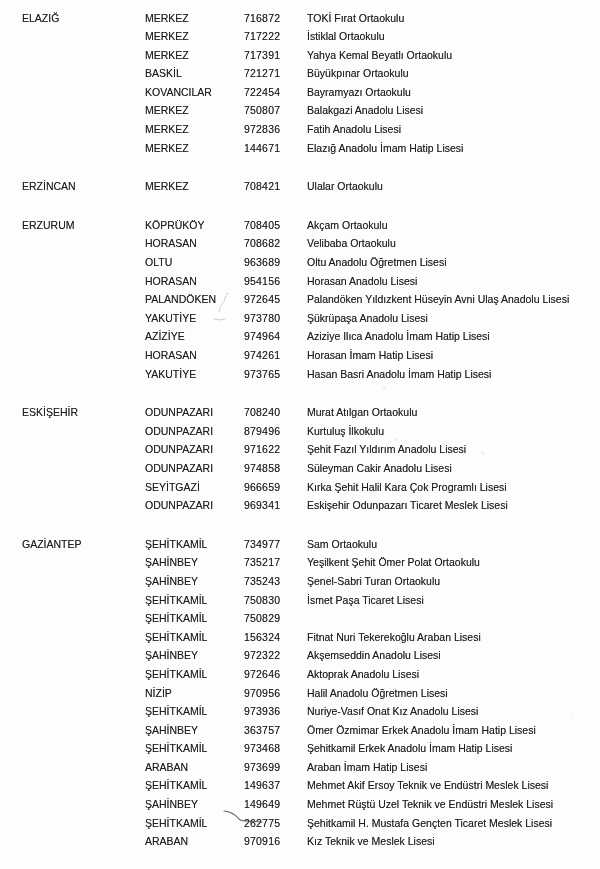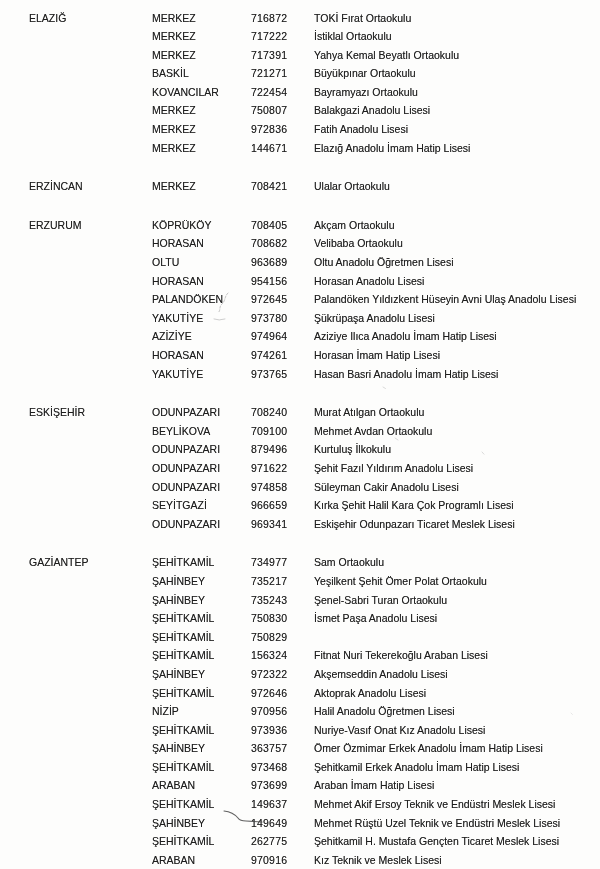--- a/index.html
+++ b/index.html
@@ -6,21 +6,21 @@
   .page{
     position:relative;
     width:600px;height:869px;
     background:#fdfdfc;
     overflow:hidden;
     font-family:"Liberation Sans","DejaVu Sans",sans-serif;
     font-size:10.5px;
     color:#1e1e1e;
   }
   .table{padding-top:8.5px;}
-  .section{margin-bottom:20px;padding-left:7px;}
+  .section{margin-bottom:20px;}
   .row{
     display:grid;
     grid-template-columns:123px 99px 63px auto;
     padding-left:22px;
     height:18.6px;
     line-height:18.6px;
     white-space:nowrap;
   }
   .cell{
     overflow:visible;
@@ -150,26 +150,20 @@
       </div>
       <div class="section">
         <div class="row">
           <div class="cell province">ESKİŞEHİR</div>
           <div class="cell district">ODUNPAZARI</div>
           <div class="cell code">708240</div>
           <div class="cell school">Murat Atılgan Ortaokulu</div>
         </div>
         <div class="row">
           <div class="cell province"></div>
-          <div class="cell district">BEYLİKOVA</div>
-          <div class="cell code">709100</div>
-          <div class="cell school">Mehmet Avdan Ortaokulu</div>
-        </div>
-        <div class="row">
-          <div class="cell province"></div>
           <div class="cell district">ODUNPAZARI</div>
           <div class="cell code">879496</div>
           <div class="cell school">Kurtuluş İlkokulu</div>
         </div>
         <div class="row">
           <div class="cell province"></div>
           <div class="cell district">ODUNPAZARI</div>
           <div class="cell code">971622</div>
           <div class="cell school">Şehit Fazıl Yıldırım Anadolu Lisesi</div>
         </div>
@@ -208,21 +202,21 @@
         <div class="row">
           <div class="cell province"></div>
           <div class="cell district">ŞAHİNBEY</div>
           <div class="cell code">735243</div>
           <div class="cell school">Şenel-Sabri Turan Ortaokulu</div>
         </div>
         <div class="row">
           <div class="cell province"></div>
           <div class="cell district">ŞEHİTKAMİL</div>
           <div class="cell code">750830</div>
-          <div class="cell school">İsmet Paşa Anadolu Lisesi</div>
+          <div class="cell school">İsmet Paşa Ticaret Lisesi</div>
         </div>
         <div class="row">
           <div class="cell province"></div>
           <div class="cell district">ŞEHİTKAMİL</div>
           <div class="cell code">750829</div>
         </div>
         <div class="row">
           <div class="cell province"></div>
           <div class="cell district">ŞEHİTKAMİL</div>
           <div class="cell code">156324</div>

